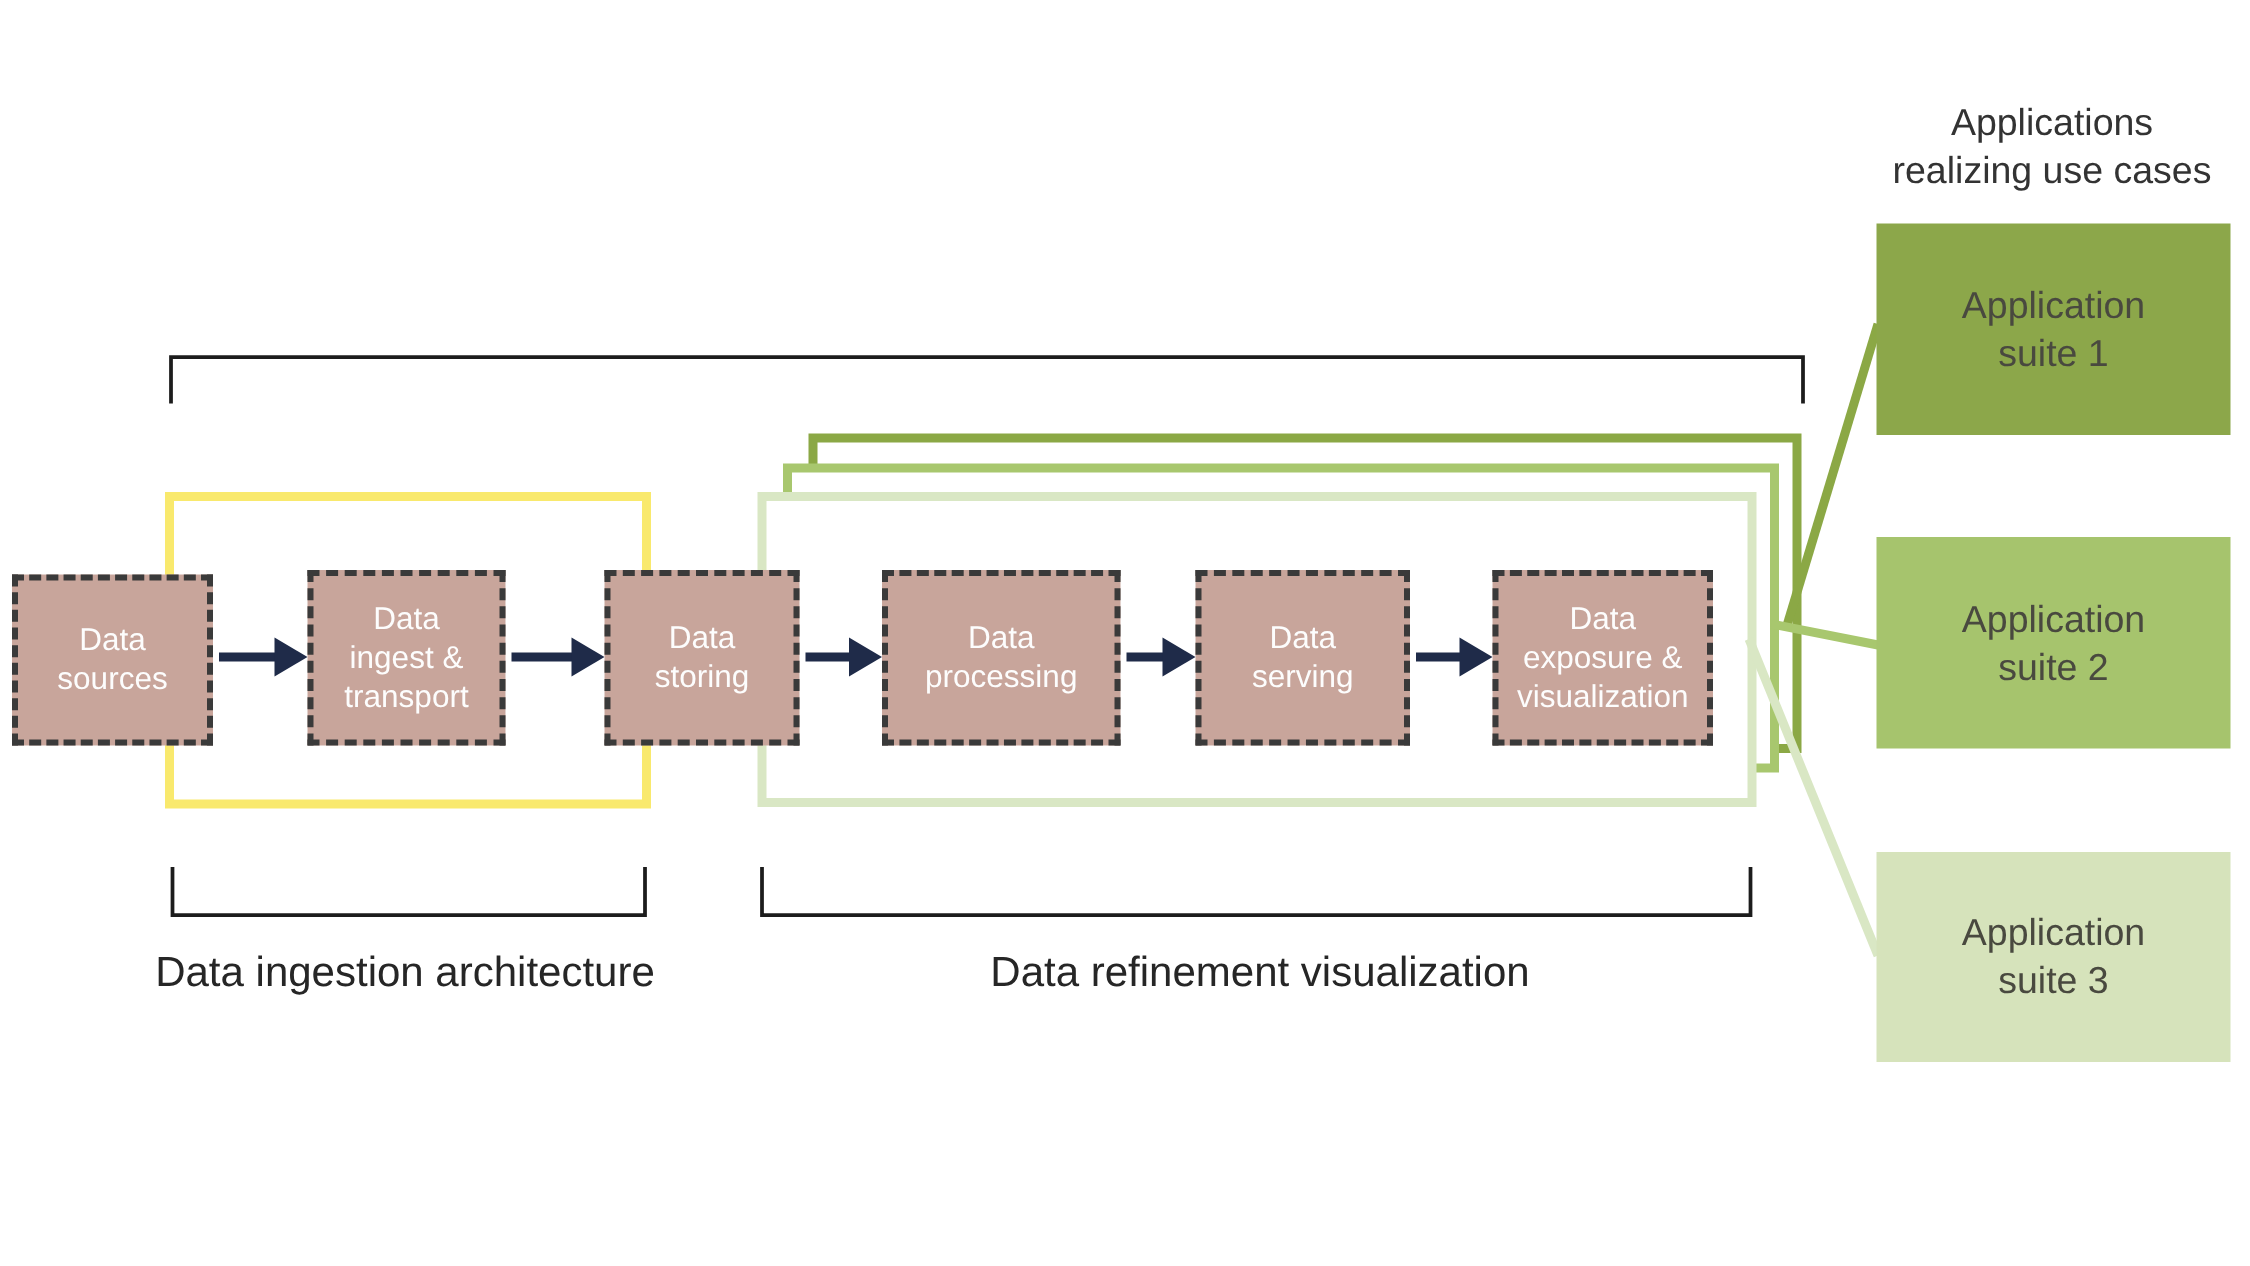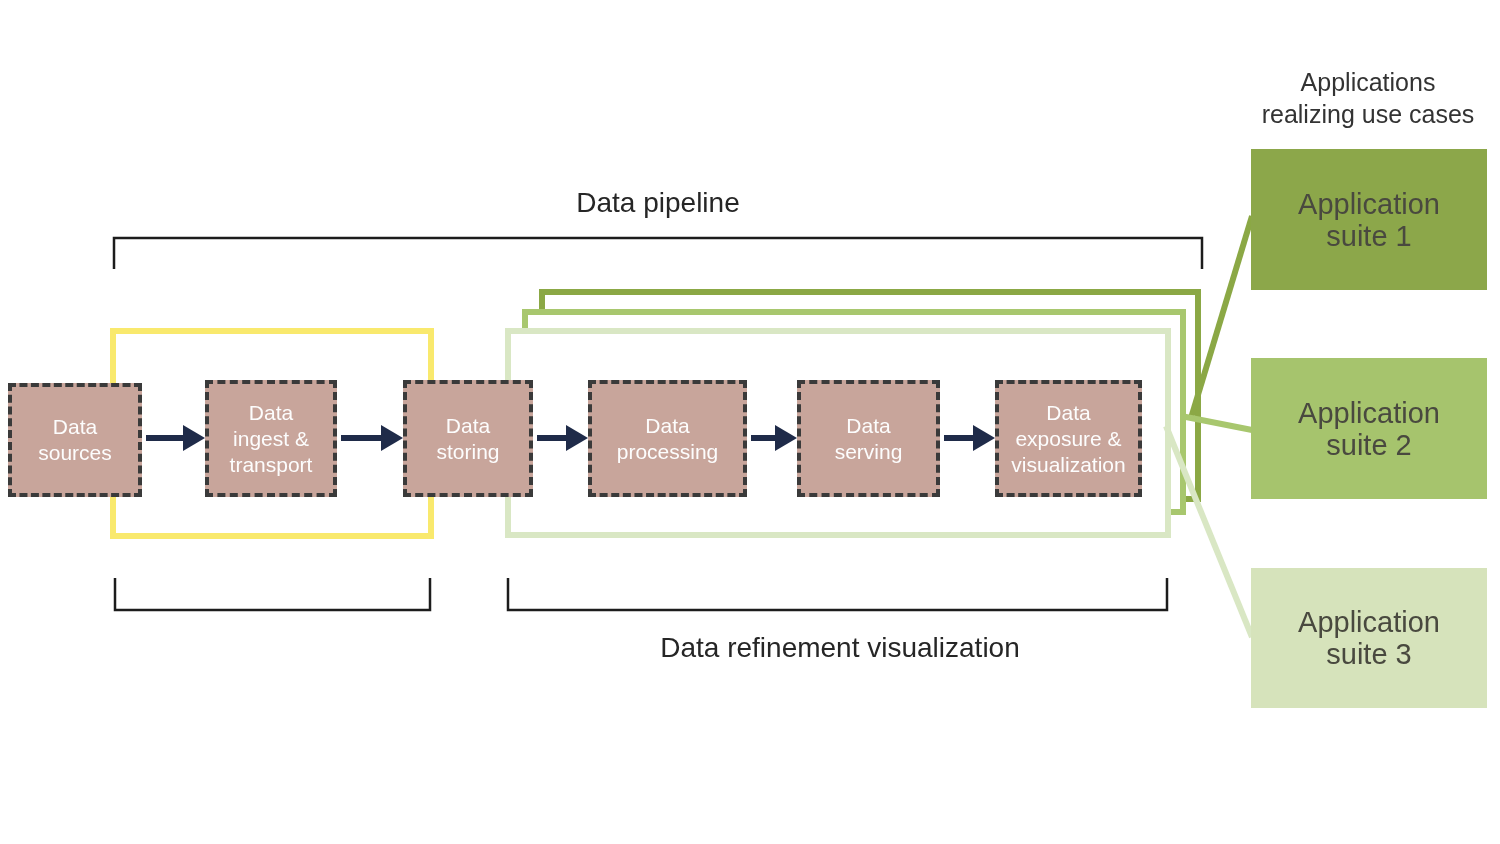--- a/index.html
+++ b/index.html
@@ -11,21 +11,21 @@
   .pbox {
     position:absolute; box-sizing:border-box;
     border:4px dashed #3a3a3a; background:#c8a59b;
     display:flex; align-items:center; justify-content:center;
     text-align:center; color:#fdfdfd; font-size:21px; line-height:26px;
     white-space:pre-line;
   }
   .suite {
     position:absolute; left:1251px; width:236px; height:141px;
     display:flex; align-items:center; justify-content:center;
-    text-align:center; color:#49493f; font-size:29px; line-height:32px;
+    text-align:center; color:#49493f; font-size:25px; line-height:32px;
     white-space:pre-line;
   }
   .caption {
     position:absolute; text-align:center; color:#262626;
     font-size:28px; white-space:pre-line;
   }
   .apps-heading {
     position:absolute; left:1218px; top:66px; width:300px;
     text-align:center; color:#333333; font-size:25px; line-height:32px;
     white-space:pre-line;
@@ -68,22 +68,22 @@
     <g>
       <line x1="751" y1="438" x2="778" y2="438" stroke-width="6" stroke="#1f2b49"></line>
       <polygon points="797,438 775,425 775,451" fill="#1f2b49"></polygon>
     </g>
     <g>
       <line x1="944" y1="438" x2="976" y2="438" stroke-width="6" stroke="#1f2b49"></line>
       <polygon points="995,438 973,425 973,451" fill="#1f2b49"></polygon>
     </g>
   </svg>
 
-  <div class="caption" style="left:458px; top:187px; width:400px;">Data pipeline</div>
 
+  <div class="caption" style="left:70px; top:632px; width:400px;">Data ingestion architecture</div>
 
   <div class="caption" style="left:640px; top:632px; width:400px;">Data refinement visualization</div>
 
   <div class="apps-heading">Applications
 realizing use cases</div>
 
   <div class="pbox" style="left:8px;   top:383px; width:134px; height:114px;">
     <span>Data
 sources</span>
   </div>

